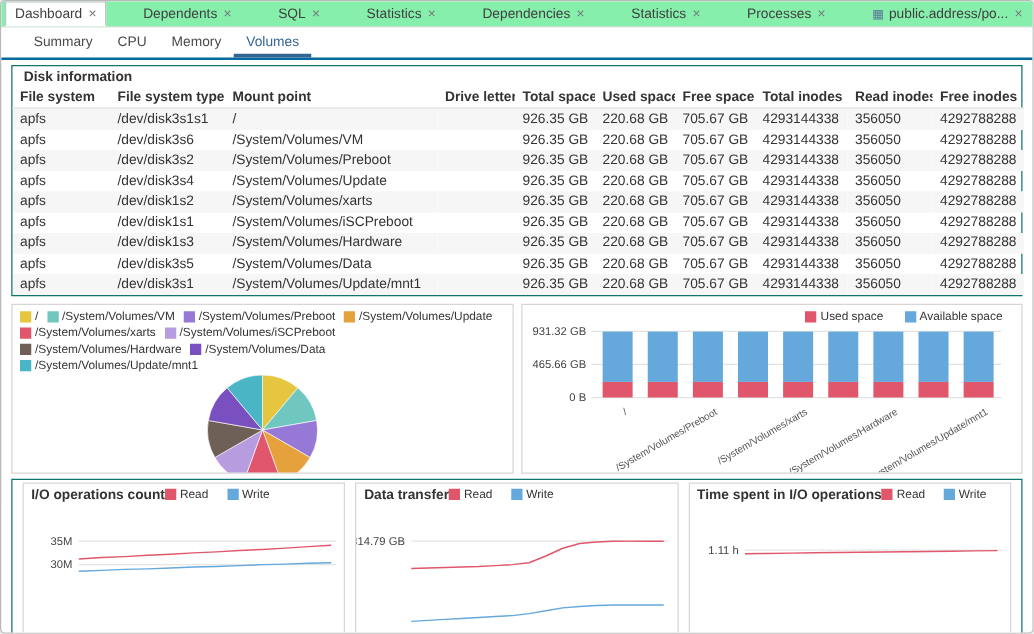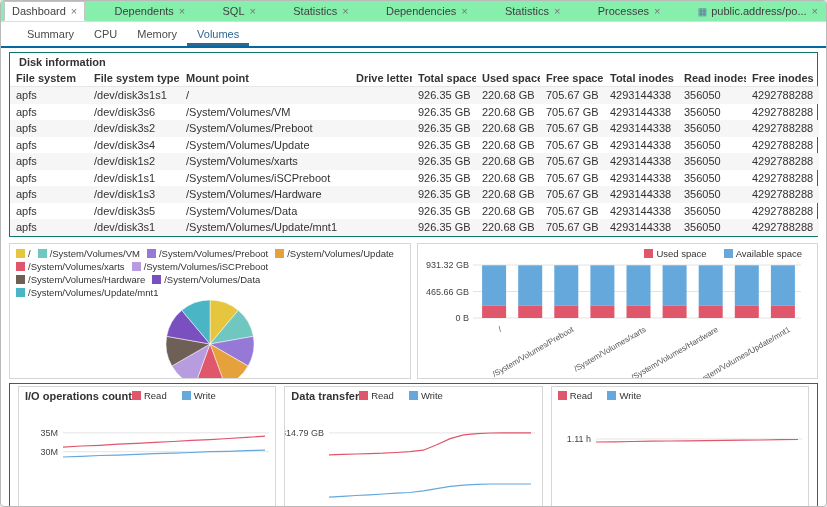--- a/index.html
+++ b/index.html
@@ -372,20 +372,21 @@
                 <span>Write</span>
               </span>
             </span>
           </div><svg width="254" height="150">
             <line x1="44" y1="28.9" x2="250" y2="28.9" stroke="#e5e5e5" stroke-width="1"></line>
             <text x="39" y="31.9" text-anchor="end" font-size="9" fill="#444">314.79 GB</text>
             <polyline points="44.0,50.8 57.5,50.4 70.9,50.0 84.4,49.6 97.9,49.2 111.3,48.5 124.8,47.7 138.3,46.2 151.7,40.8 165.2,34.6 178.7,30.8 192.1,29.6 205.6,29.0 219.1,28.9 232.5,28.9 246.0,28.9" fill="none" stroke="#e0566b" stroke-width="1.2"></polyline>
             <polyline points="44.0,93.1 57.5,92.3 70.9,91.5 84.4,90.8 97.9,90.0 111.3,89.2 124.8,88.5 138.3,86.9 151.7,84.6 165.2,82.3 178.7,81.2 192.1,80.4 205.6,80.0 219.1,80.0 232.5,80.0 246.0,80.0" fill="none" stroke="#64a8dc" stroke-width="1.2"></polyline>
           </svg></div>
         <div class="mini"><div class="mini-head">
+            <span class="mini-title">Time spent in I/O operations</span>
             <span class="mini-legend">
               <span class="lg-item">
                 <span class="swatch" style="background: rgb(224, 86, 107);"></span>
                 <span>Read</span>
               </span>
               <span class="lg-item">
                 <span class="swatch" style="background: rgb(100, 168, 220);"></span>
                 <span>Write</span>
               </span>
             </span>

